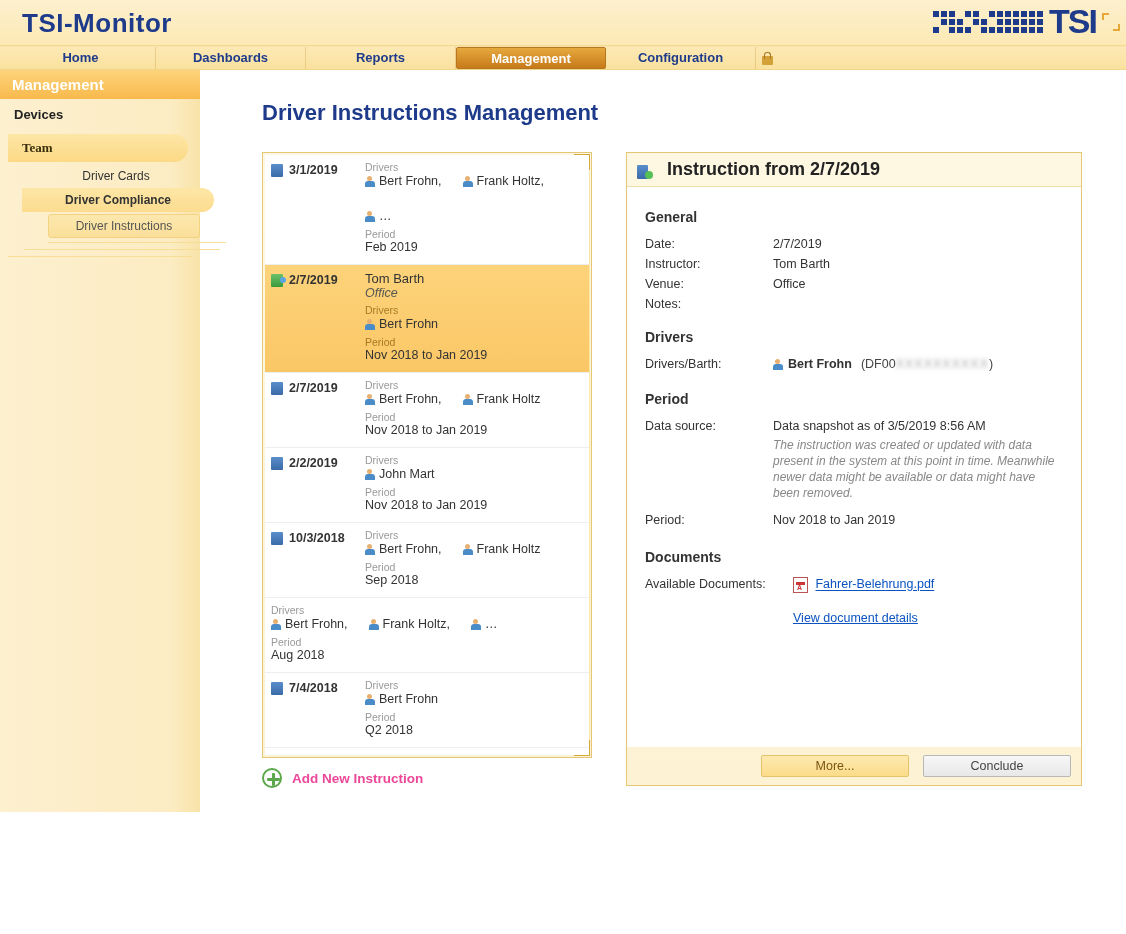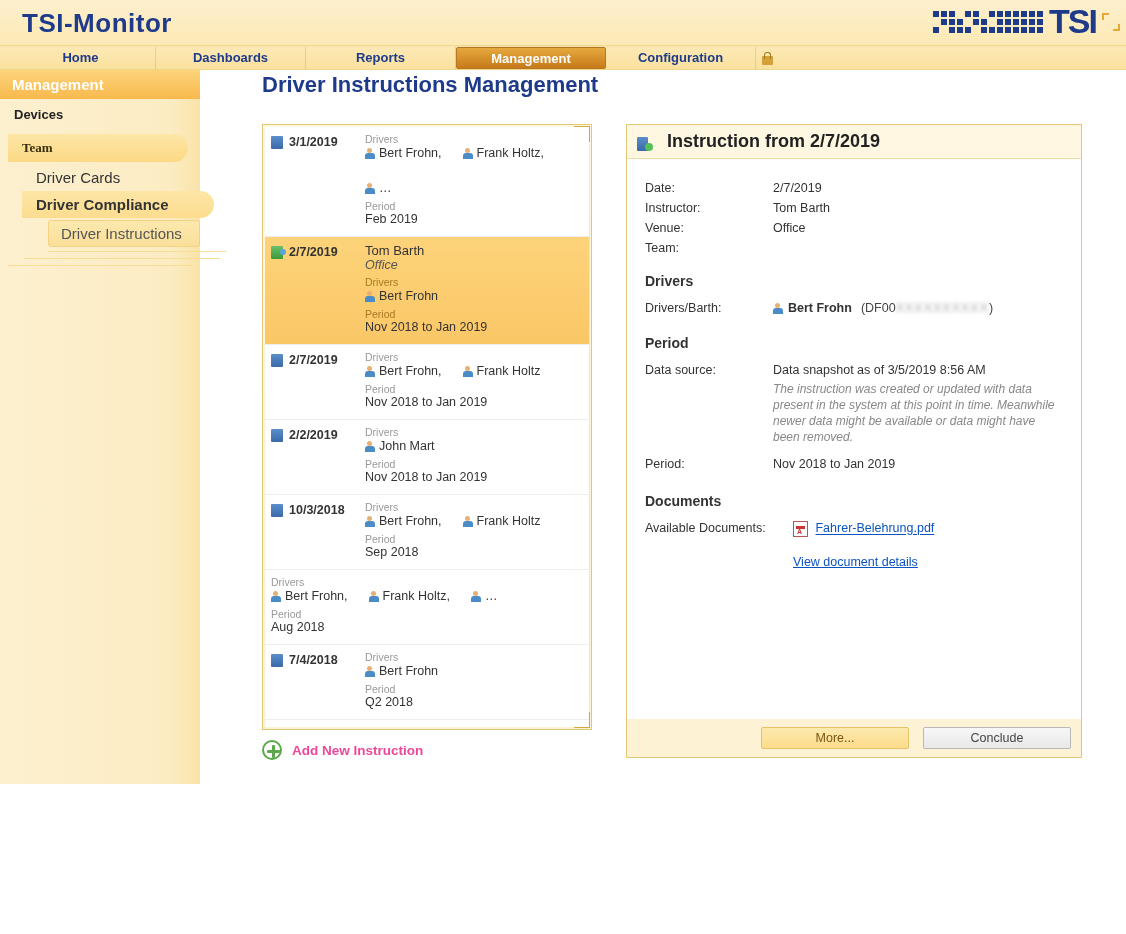--- a/index.html
+++ b/index.html
@@ -20,28 +20,28 @@
   .menu-lock { width: 22px; display: flex; align-items: center; justify-content: center; }
   .lock-icon { width: 11px; height: 13px; position: relative; }
   .lock-icon::before { content:""; position:absolute; top:4px; left:0; width:11px; height:9px; background:#d4a038; border-radius:1px; }
   .lock-icon::after { content:""; position:absolute; top:0; left:2px; width:5px; height:6px; border:1px solid #a67820; border-bottom:none; border-radius:3px 3px 0 0; }
 
   .body-row { display: flex; }
   .sidebar { width: 200px; background: linear-gradient(to right, #fdf0cf, #fcecc3 85%, #f8e3a8); padding-bottom: 400px; }
   .sidebar-header { background: linear-gradient(#fdd47c, #f8b94c); color: #fff; font-weight: bold; font-size: 15px; padding: 6px 12px; }
   .side-link { display:block; padding: 8px 14px; font-weight: bold; color: #222; cursor:pointer; }
   .side-cap { background: linear-gradient(#fde6a6, #fcd985); border-radius: 0 18px 18px 0; margin: 4px 4px 2px 8px; padding: 6px 14px; font-weight: bold; color:#3a2f0d; width: 180px; font-family: Liberation Serif, serif; }
-  .side-sub { display:block; padding: 5px 4px 5px 36px; color:#333; cursor:pointer; font-size: 15px; }
+  .side-sub { display:block; padding: 5px 4px 5px 36px; color:#333; cursor:pointer; font-size: 12px; text-align: center; }
   .side-sub.compliance { background: linear-gradient(#fde6a6, #fcdc8f); border-radius: 0 14px 14px 0; margin: 0 0 0 22px; padding: 5px 14px; width: 192px; font-weight:bold; }
   .side-sub.instructions { background: linear-gradient(#fce8ae, #fadf9a); border: 1px solid #f3d382; border-radius: 3px; margin: 2px 0 0 48px; padding: 4px 12px; width: 152px; color:#555; }
   .side-rule { border-radius: 0 18px 18px 0; border: 1px solid #f7dd95; margin: 4px 0 6px 8px; padding: 0; height: 0; width: 184px; border-top: none; }
   .side-rule.outer { margin-left: 24px; width: 196px; }
   .side-rule.inner { margin-left: 48px; width: 178px; }
 
-  .main { flex: 1; padding: 2px 44px 24px 62px; }
+  .main { flex: 1; padding: 30px 44px 24px 62px; }
   .page-title { color:#1e3a8a; font-weight:bold; font-size: 22px; margin-bottom: 24px; }
   .columns { display:flex; gap: 34px; align-items:flex-start;margin-top:26px; }
   .col-left { width: 330px; }
   .col-right { flex:1; }
 
   .list-box { border: 1px solid #e5c674; background: linear-gradient(#fef7e2, #fdf2d4); padding: 2px; position: relative; }
   .list-inner { background: #fff; max-height: 600px; overflow: hidden; position:relative; }
   .list-row { display:flex; border-bottom:1px solid #eee; padding: 6px 6px 10px 6px; cursor: pointer; }
   .list-row.selected { background: linear-gradient(#fdd37a, #fac766); }
   .selected .meta-label { color:#a67a22; }
@@ -359,34 +359,35 @@
       </div>
 
       <div class="col-right">
         <div class="detail-panel">
           <div class="detail-head">
             <div class="head-icon"></div>
             <span>Instruction from 2/7/2019</span>
           </div>
           <div class="detail-body">
 
+            <div class="section-title">General</div>
             <div class="field-row">
                 <div class="field-label">Date:</div>
                 <div class="field-val">2/7/2019</div>
               </div>
             <div class="field-row">
                 <div class="field-label">Instructor:</div>
                 <div class="field-val">Tom Barth</div>
               </div>
             <div class="field-row">
                 <div class="field-label">Venue:</div>
                 <div class="field-val">Office</div>
               </div>
             <div class="field-row">
-                <div class="field-label">Team:</div>
+                <div class="field-label">Notes:</div>
                 <div class="field-val"></div>
               </div>
 
             <div class="section-title" style="margin-top:18px">Drivers</div>
             <div class="field-row">
               <div class="field-label">Drivers/Barth:</div>
               <div class="field-val">
                 <span class="driver-val">
                   <span class="person-glyph"></span>
                   <strong>Bert Frohn</strong>

